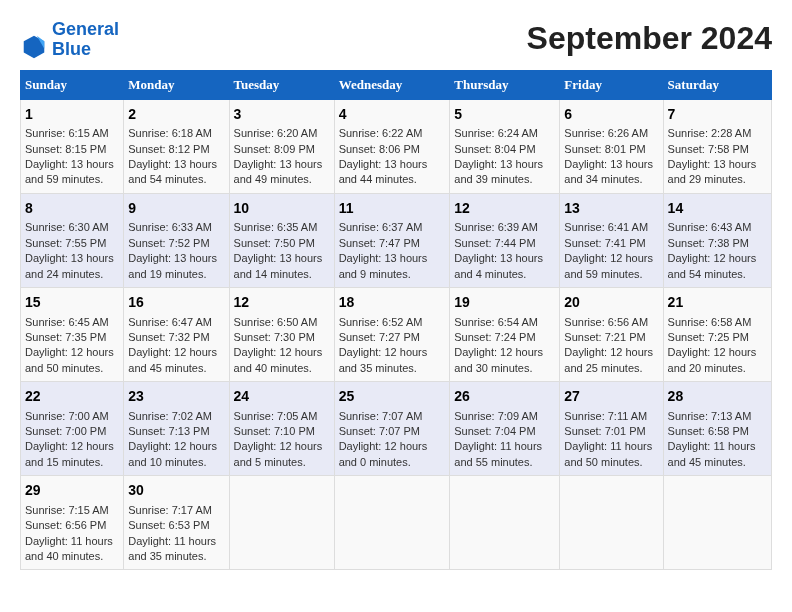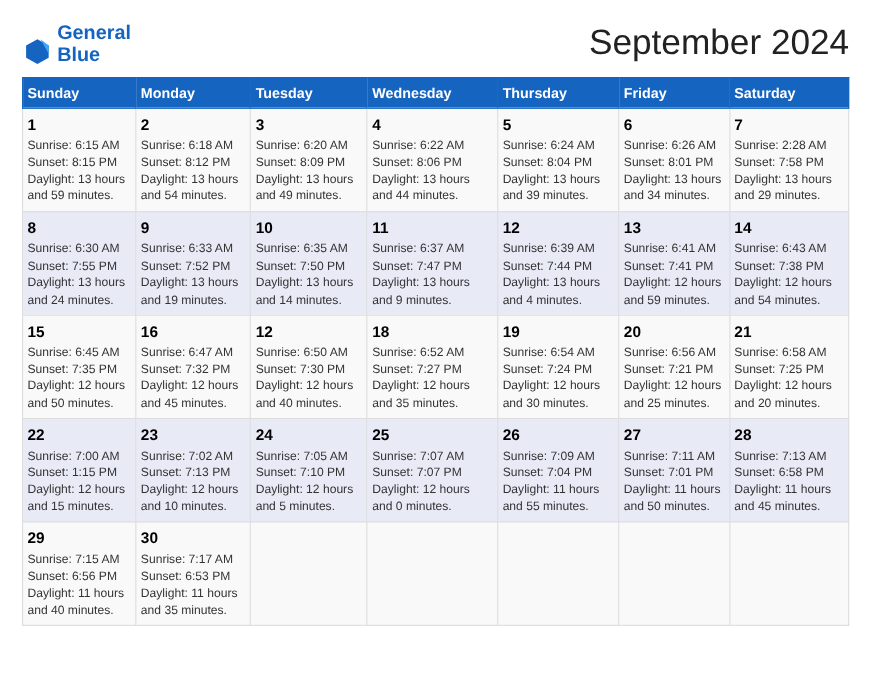--- a/index.html
+++ b/index.html
@@ -32,35 +32,36 @@
     }
     .logo-icon {
       width: 28px;
       height: 28px;
     }
     .title-block {
       text-align: right;
     }
     .month-title {
       font-size: 32px;
-      font-weight: normal;
+      font-weight: bold;
       color: #222;
     }
     .location {
       font-size: 16px;
       color: #444;
     }
     table {
       width: 100%;
       border-collapse: collapse;
       font-size: 11px;
     }
     thead tr {
       background: #1565c0;
       color: #fff;
+      font-family: Liberation Serif, serif;
     }
     thead th {
       padding: 6px 4px;
       text-align: left;
       font-size: 13px;
       font-weight: bold;
       border: 1px solid #1565c0;
     }
     tbody tr {
       border-bottom: 1px solid #ccc;
@@ -142,21 +143,21 @@
       <tr>
         <td><span class="day-num">15</span><span class="cell-text">Sunrise: 6:45 AM</span><br><span class="cell-text">Sunset: 7:35 PM</span><br><span class="cell-text">Daylight: 12 hours and 50 minutes.</span></td>
         <td><span class="day-num">16</span><span class="cell-text">Sunrise: 6:47 AM</span><br><span class="cell-text">Sunset: 7:32 PM</span><br><span class="cell-text">Daylight: 12 hours and 45 minutes.</span></td>
         <td><span class="day-num">12</span><span class="cell-text">Sunrise: 6:50 AM</span><br><span class="cell-text">Sunset: 7:30 PM</span><br><span class="cell-text">Daylight: 12 hours and 40 minutes.</span></td>
         <td><span class="day-num">18</span><span class="cell-text">Sunrise: 6:52 AM</span><br><span class="cell-text">Sunset: 7:27 PM</span><br><span class="cell-text">Daylight: 12 hours and 35 minutes.</span></td>
         <td><span class="day-num">19</span><span class="cell-text">Sunrise: 6:54 AM</span><br><span class="cell-text">Sunset: 7:24 PM</span><br><span class="cell-text">Daylight: 12 hours and 30 minutes.</span></td>
         <td><span class="day-num">20</span><span class="cell-text">Sunrise: 6:56 AM</span><br><span class="cell-text">Sunset: 7:21 PM</span><br><span class="cell-text">Daylight: 12 hours and 25 minutes.</span></td>
         <td><span class="day-num">21</span><span class="cell-text">Sunrise: 6:58 AM</span><br><span class="cell-text">Sunset: 7:25 PM</span><br><span class="cell-text">Daylight: 12 hours and 20 minutes.</span></td>
       </tr>
       <tr>
-        <td><span class="day-num">22</span><span class="cell-text">Sunrise: 7:00 AM</span><br><span class="cell-text">Sunset: 1:15 PM</span><br><span class="cell-text">Daylight: 12 hours and 15 minutes.</span></td>
+        <td><span class="day-num">22</span><span class="cell-text">Sunrise: 7:00 AM</span><br><span class="cell-text">Sunset: 7:00 PM</span><br><span class="cell-text">Daylight: 12 hours and 15 minutes.</span></td>
         <td><span class="day-num">23</span><span class="cell-text">Sunrise: 7:02 AM</span><br><span class="cell-text">Sunset: 7:13 PM</span><br><span class="cell-text">Daylight: 12 hours and 10 minutes.</span></td>
         <td><span class="day-num">24</span><span class="cell-text">Sunrise: 7:05 AM</span><br><span class="cell-text">Sunset: 7:10 PM</span><br><span class="cell-text">Daylight: 12 hours and 5 minutes.</span></td>
         <td><span class="day-num">25</span><span class="cell-text">Sunrise: 7:07 AM</span><br><span class="cell-text">Sunset: 7:07 PM</span><br><span class="cell-text">Daylight: 12 hours and 0 minutes.</span></td>
         <td><span class="day-num">26</span><span class="cell-text">Sunrise: 7:09 AM</span><br><span class="cell-text">Sunset: 7:04 PM</span><br><span class="cell-text">Daylight: 11 hours and 55 minutes.</span></td>
         <td><span class="day-num">27</span><span class="cell-text">Sunrise: 7:11 AM</span><br><span class="cell-text">Sunset: 7:01 PM</span><br><span class="cell-text">Daylight: 11 hours and 50 minutes.</span></td>
         <td><span class="day-num">28</span><span class="cell-text">Sunrise: 7:13 AM</span><br><span class="cell-text">Sunset: 6:58 PM</span><br><span class="cell-text">Daylight: 11 hours and 45 minutes.</span></td>
       </tr>
       <tr>
         <td><span class="day-num">29</span><span class="cell-text">Sunrise: 7:15 AM</span><br><span class="cell-text">Sunset: 6:56 PM</span><br><span class="cell-text">Daylight: 11 hours and 40 minutes.</span></td>
         <td><span class="day-num">30</span><span class="cell-text">Sunrise: 7:17 AM</span><br><span class="cell-text">Sunset: 6:53 PM</span><br><span class="cell-text">Daylight: 11 hours and 35 minutes.</span></td>

